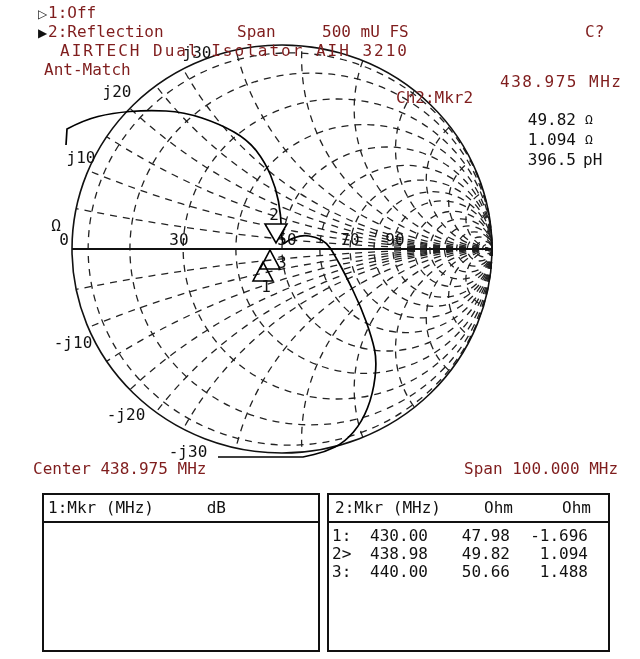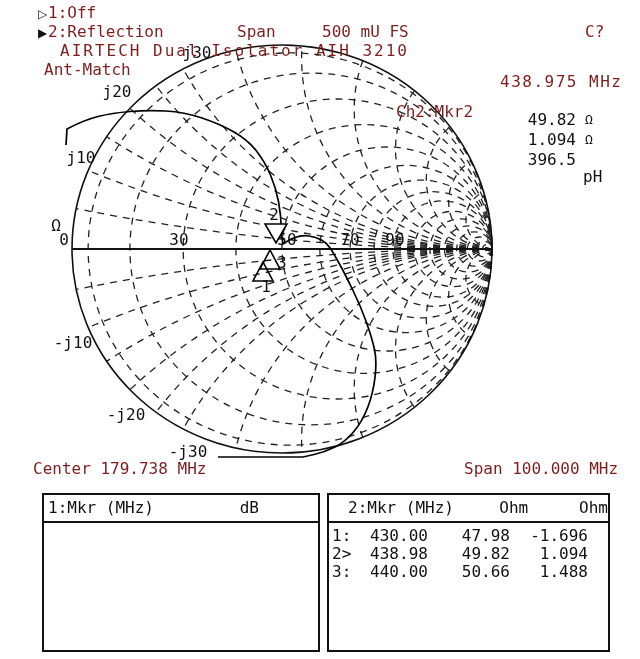--- a/index.html
+++ b/index.html
@@ -12,27 +12,27 @@
   #chart-svg text{font-family:"DejaVu Sans Mono",monospace;font-size:16px;fill:#111;}
   #chart-svg .grid{fill:none;stroke:#222;stroke-width:1.3;stroke-dasharray:7 6;}
   #chart-svg .solid{fill:none;stroke:#111;stroke-width:1.6;}
   #chart-svg .axis{stroke:#111;stroke-width:2;}
   #chart-svg .trace{fill:none;stroke:#000;stroke-width:1.7;}
   #chart-svg .marker{stroke:#000;stroke-width:1.6;}
   .rd-val{position:absolute;width:196px;text-align:right;font:16px "DejaVu Sans Mono",monospace;white-space:pre;}
   .rd-unit{position:absolute;font:16px "DejaVu Sans Mono",monospace;white-space:pre;}
   .rd-unit.small{font-size:13px;top-padding:2px;}
   .tbox{position:absolute;top:493px;height:159px;border:2px solid #111;background:#fff;box-sizing:border-box;}
-  .thead{display:flex;border-bottom:2px solid #111;padding:3px 0 4px 0;font:16px "DejaVu Sans Mono",monospace;white-space:pre;gap:33px;}
+  .thead{display:flex;border-bottom:2px solid #111;padding:3px 0 4px 0;font:16px "DejaVu Sans Mono",monospace;white-space:pre;}
   .trow{display:flex;height:18px;font:16px "DejaVu Sans Mono",monospace;white-space:pre;}
   .c-id{width:33px;padding-left:3px;text-align:left;}
   .c-f{width:68px;text-align:center;}
   .c-re{width:77px;text-align:right;}
   .c-im{width:78px;text-align:right;}
-  .h-lbl{padding-left:19px;width:101px;}
+  .h-lbl{padding-left:6px;width:101px;}
   .h-lbl1{padding-left:4px;width:142px;}
   .h-db{width:36px;text-align:right;}
   .tbody{padding-top:3px;}
 </style>
 </head>
 <body>
 
 <div id="screen">
 
   <svg id="chart-svg" viewBox="0 0 640 659" xmlns="http://www.w3.org/2000/svg">
@@ -107,31 +107,31 @@
 
   <span class="tri" style="left:38px;top:27px;">▶</span>
   <div class="t" style="left:48px;top:24px;">2:Reflection</div>
   <div class="t" style="left:237px;top:24px;">Span</div>
   <div class="t" style="left:322px;top:24px;">500 mU FS</div>
   <div class="t" style="left:585px;top:24px;">C?</div>
 
   <div class="t ls2" style="left:60px;top:43px;">AIRTECH Dual Isolator AIH 3210</div>
   <div class="t" style="left:44px;top:62px;">Ant-Match</div>
 
-  <div class="t" style="left:396px;top:104px;">Ch2:Mkr2</div>
+  <div class="t" style="left:396px;top:90px;">Ch2:Mkr2</div>
   <div class="t" style="left:500px;top:74px;letter-spacing:1.5px;">438.975 MHz</div>
 
   <div class="rd-val" style="left:380px;top:110px;">49.82</div>
   <span class="rd-unit small" style="left:585px;top:112px;">Ω</span>
   <div class="rd-val" style="left:380px;top:130px;">1.094</div>
   <span class="rd-unit small" style="left:585px;top:132px;">Ω</span>
   <div class="rd-val" style="left:380px;top:150px;">396.5</div>
-  <span class="rd-unit" style="left:583px;top:150px;margin-top:17px;">pH</span>
+  <span class="rd-unit" style="left:583px;top:150px;">pH</span>
 
-  <div class="t" style="left:33px;top:461px;">Center 179.738 MHz</div>
+  <div class="t" style="left:33px;top:461px;">Center 438.975 MHz</div>
   <div class="t" style="left:464px;top:461px;">Span 100.000 MHz</div>
 
   <div class="tbox" style="left:42px;width:278px;">
     <div class="thead">
       <span class="h-lbl1">1:Mkr (MHz)</span>
       <span class="h-db">dB</span>
     </div>
     <div class="tbody"></div>
   </div>
 

